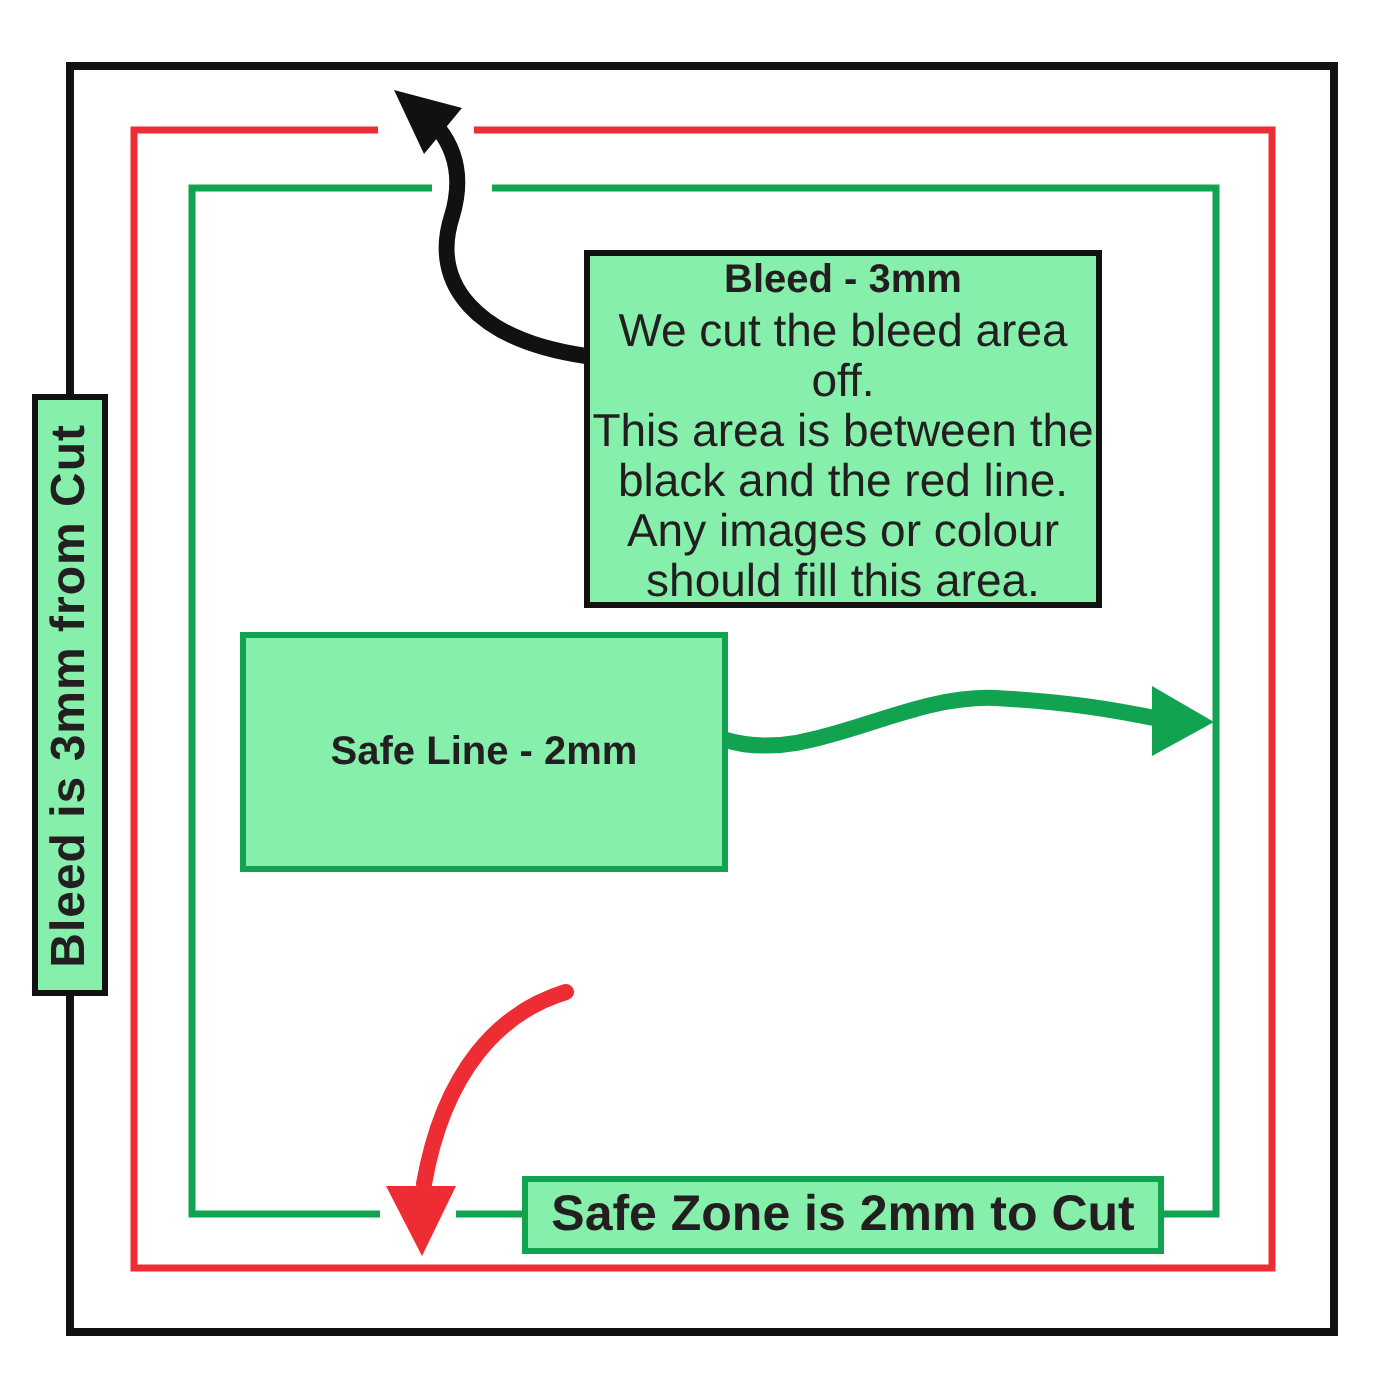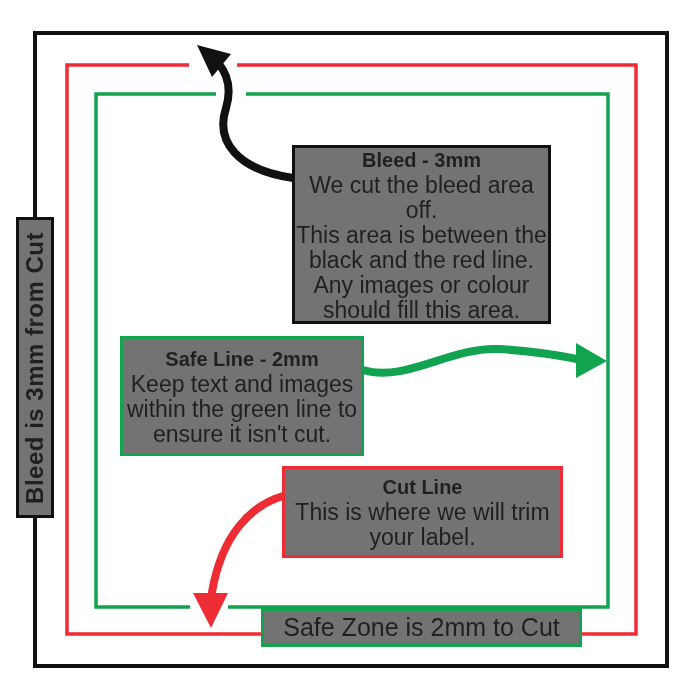--- a/index.html
+++ b/index.html
@@ -8,35 +8,34 @@
     width:700px;height:700px;
     background:#ffffff;
     font-family:"Liberation Sans", sans-serif;
     color:#231f20;
     overflow:hidden;
   }
   #lines-svg{position:absolute;left:0;top:0;width:700px;height:700px;}
   .note-box{
     position:absolute;
     box-sizing:border-box;
-    background:#737373;
+    background:#86efac;
     text-align:center;
     display:flex;
     flex-direction:column;
     justify-content:center;
-    margin-top:20px;
   }
   .note-title{font-weight:700;font-size:20px;line-height:26px;white-space:pre-line;}
   .note-body{font-size:23px;line-height:25px;white-space:pre-line;}
   #bleed-box{left:292px;top:125px;width:259px;height:179px;border:3px solid #111111;}
   #safeline-box{left:120px;top:316px;width:244px;height:120px;}
   #cutline-box{left:282px;top:446px;width:281px;height:92px;}
   #safezone-box{
     left:261px;top:588px;width:321px;height:39px;
-    font-weight:400;font-size:25px;line-height:33px;
+    font-weight:700;font-size:25px;line-height:33px;
   }
   #side-label{
     left:16px;top:197px;width:38px;height:301px;
     border:3px solid #111111;
     align-items:center;
   }
   #side-label .vtext{
     writing-mode:vertical-rl;
     transform:rotate(180deg);
     font-weight:700;
@@ -82,28 +81,20 @@
     <div class="note-title">Bleed - 3mm</div>
     <div class="note-body">We cut the bleed area off.
 This area is between the
 black and the red line.
 Any images or colour
 should fill this area.</div>
   </div>
 
   <div class="note-box" id="safeline-box" style="border: 3px solid rgb(18, 163, 80); text-align: center;">
     <div class="note-title">Safe Line - 2mm</div>
-    <div class="note-body">Keep text and images
-within the green line to
-ensure it isn't cut.</div>
   </div>
 
-  <div class="note-box" id="cutline-box" style="border: 3px solid rgb(237, 44, 51);">
-    <div class="note-title">Cut Line</div>
-    <div class="note-body">This is where we will trim
-your label.</div>
-  </div>
 
   <div class="note-box" id="safezone-box" style="border: 3px solid rgb(18, 163, 80);">
     <span>Safe Zone is 2mm to Cut</span>
   </div>
 
 </div>
 
 </body></html>

